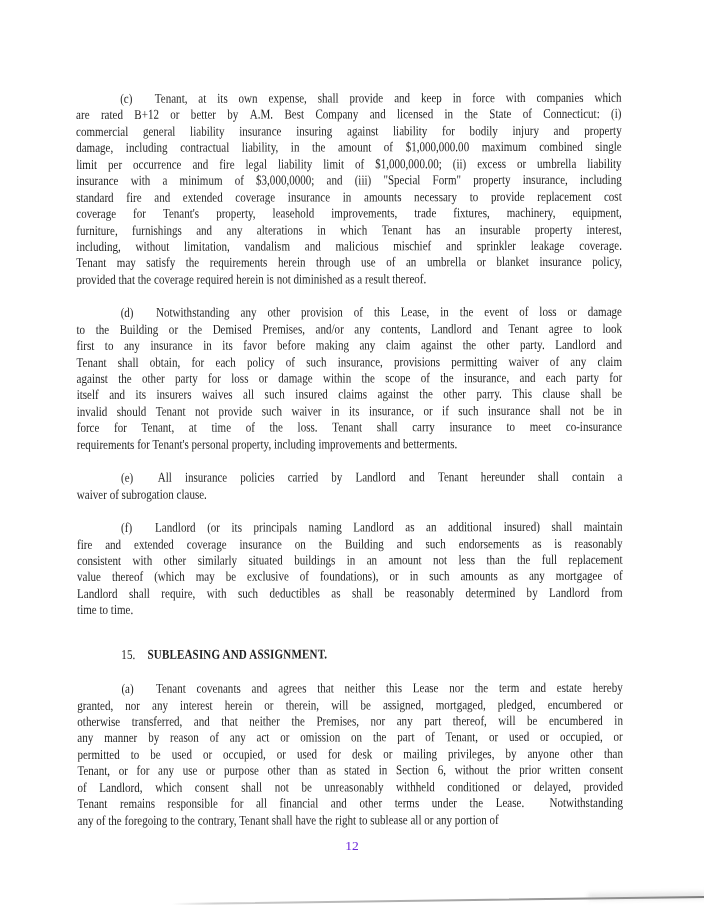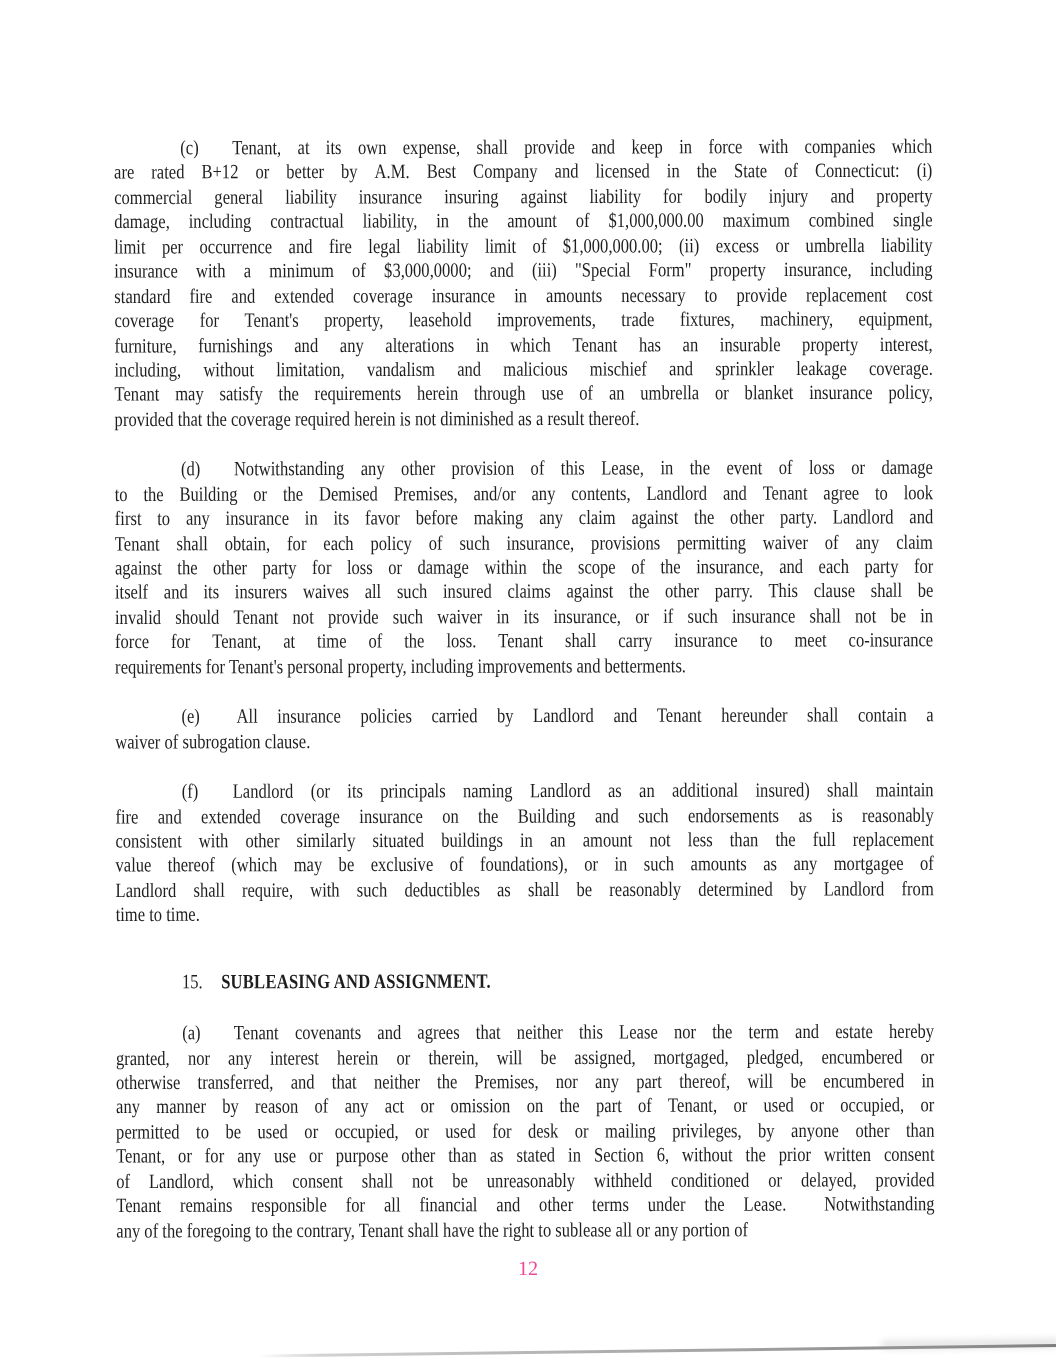--- a/index.html
+++ b/index.html
@@ -58,21 +58,21 @@
     font-weight: 700;
     letter-spacing: 0.2px;
   }
   .page-number {
     position: absolute;
     top: 838px;
     left: 0;
     width: 704px;
     text-align: center;
     font-size: 13.5px;
-    color: #ec4899;
+    color: #6d28d9;
   }
   
   .scan-line {
     position: absolute;
     left: 172px;
     top: 903px;
     width: 534px;
     height: 2px;
     transform: rotate(-0.75deg);
     transform-origin: left center;

